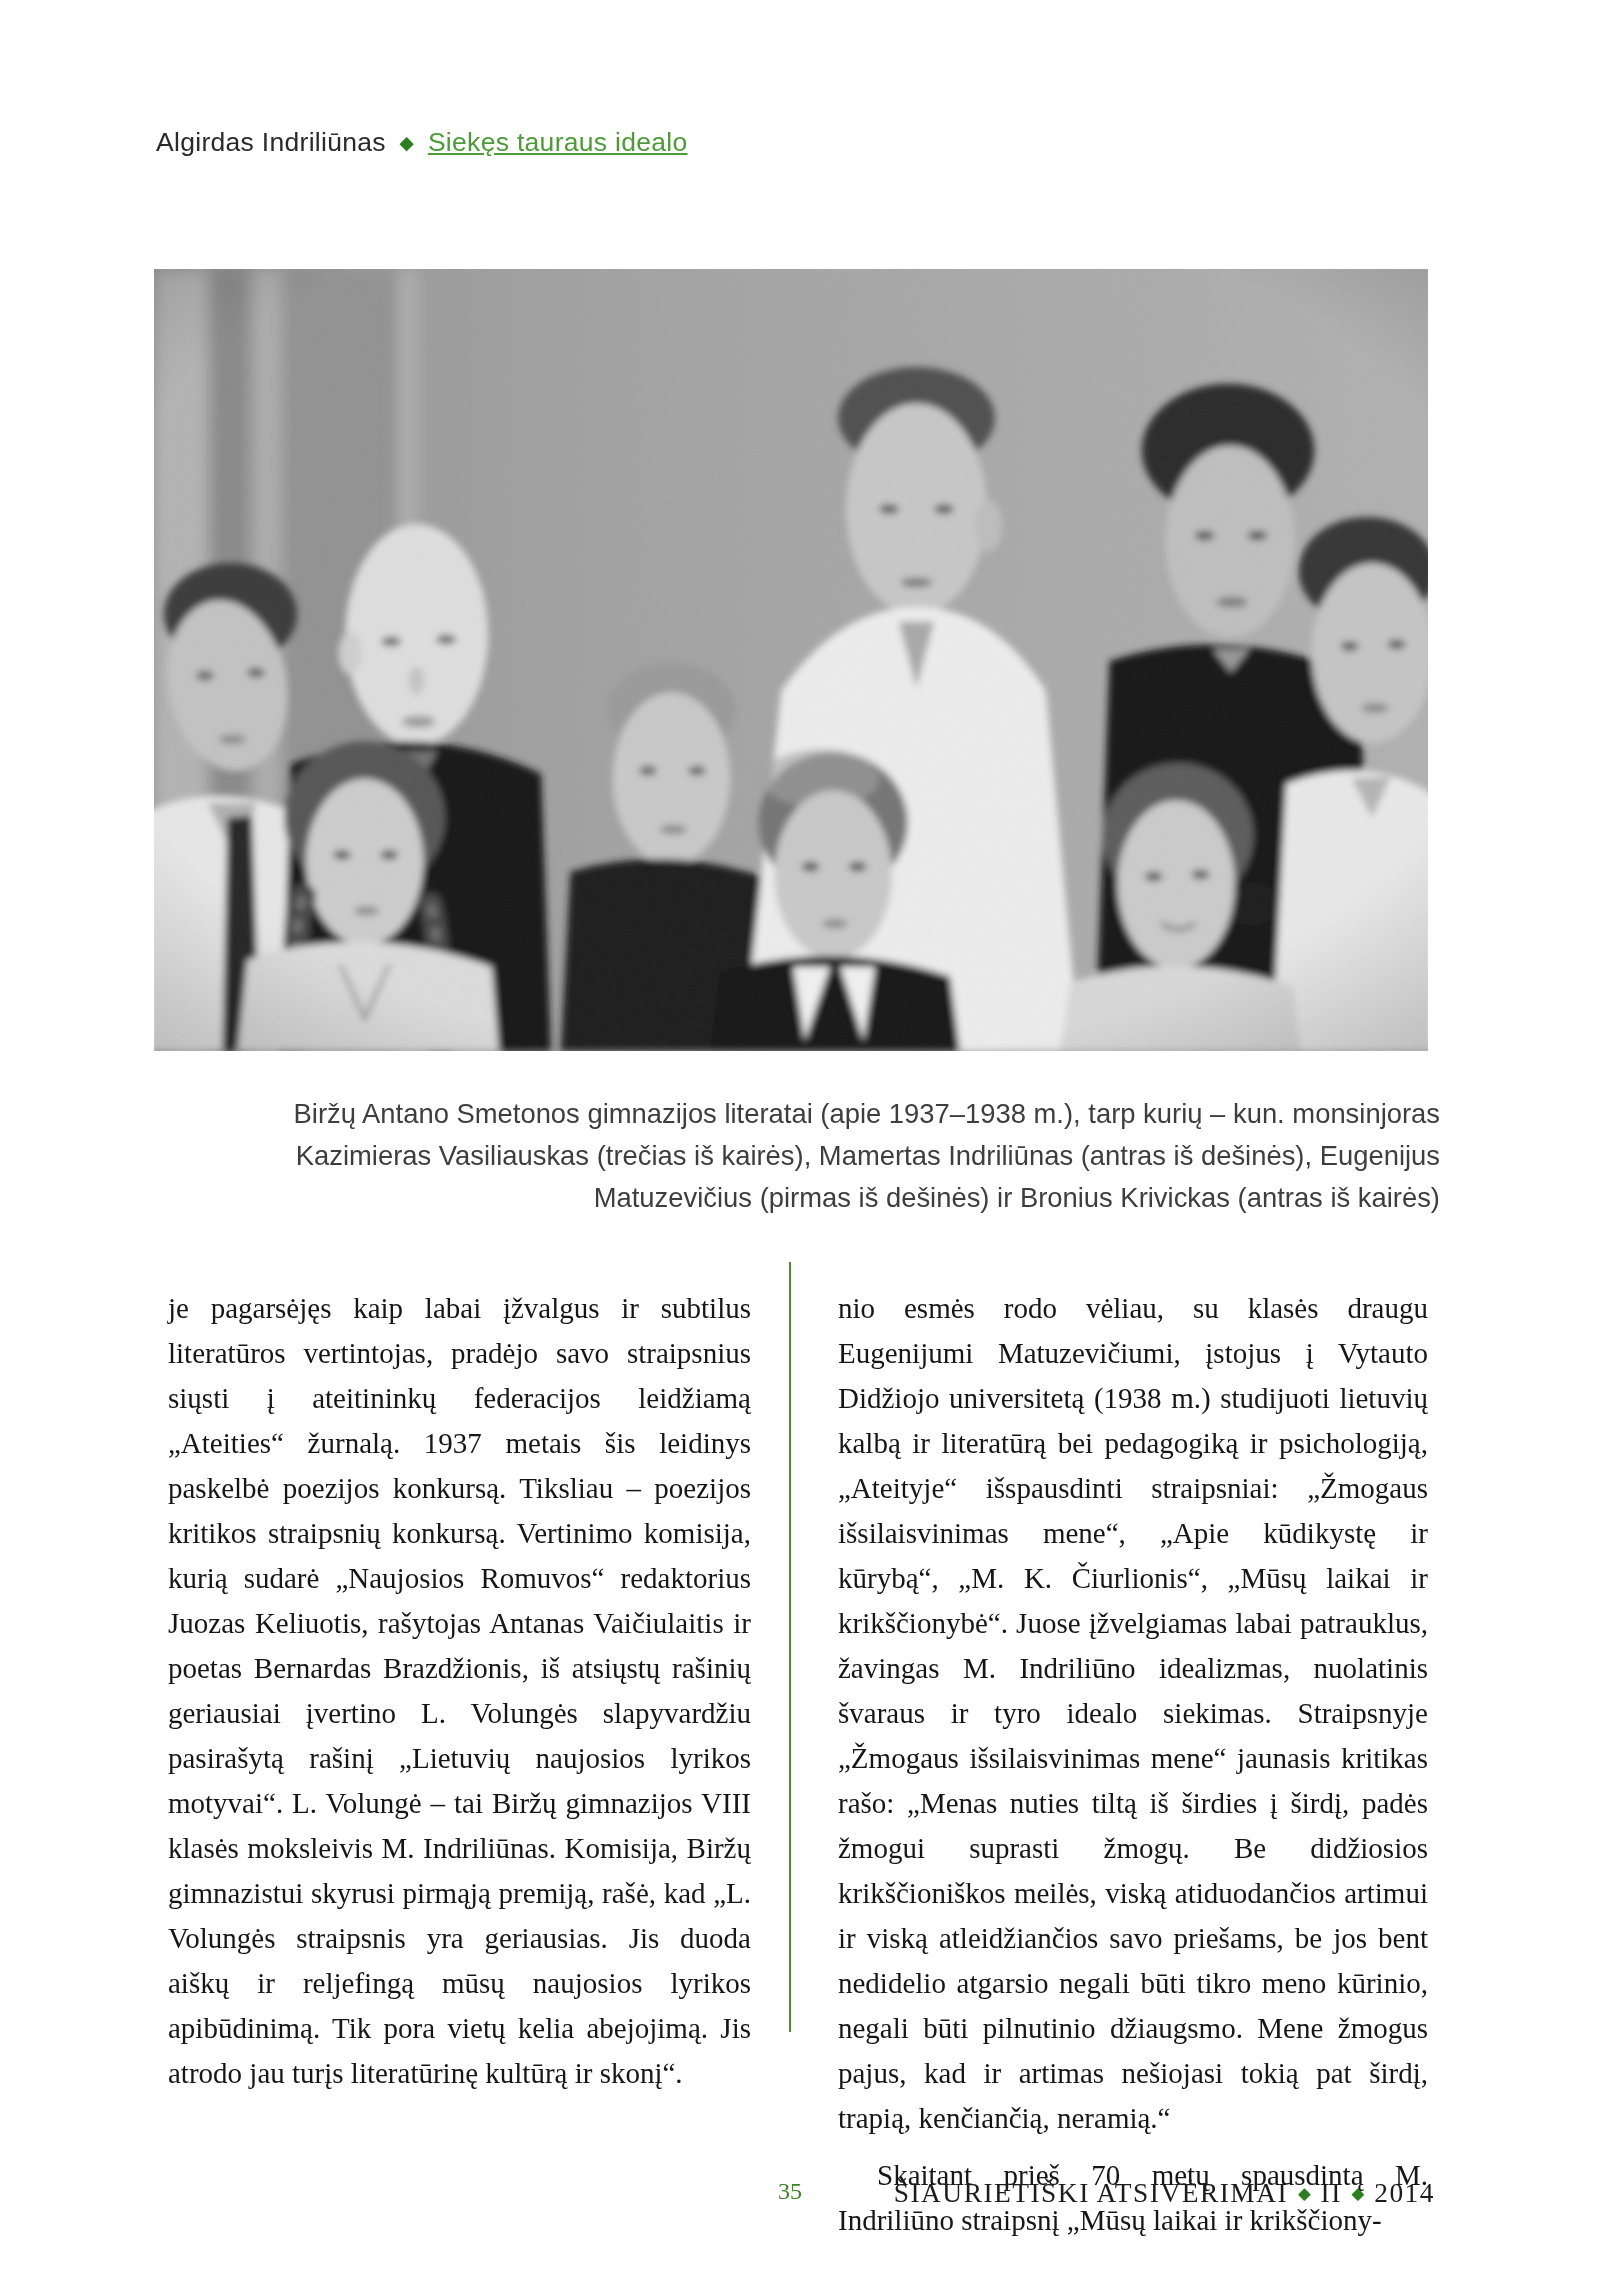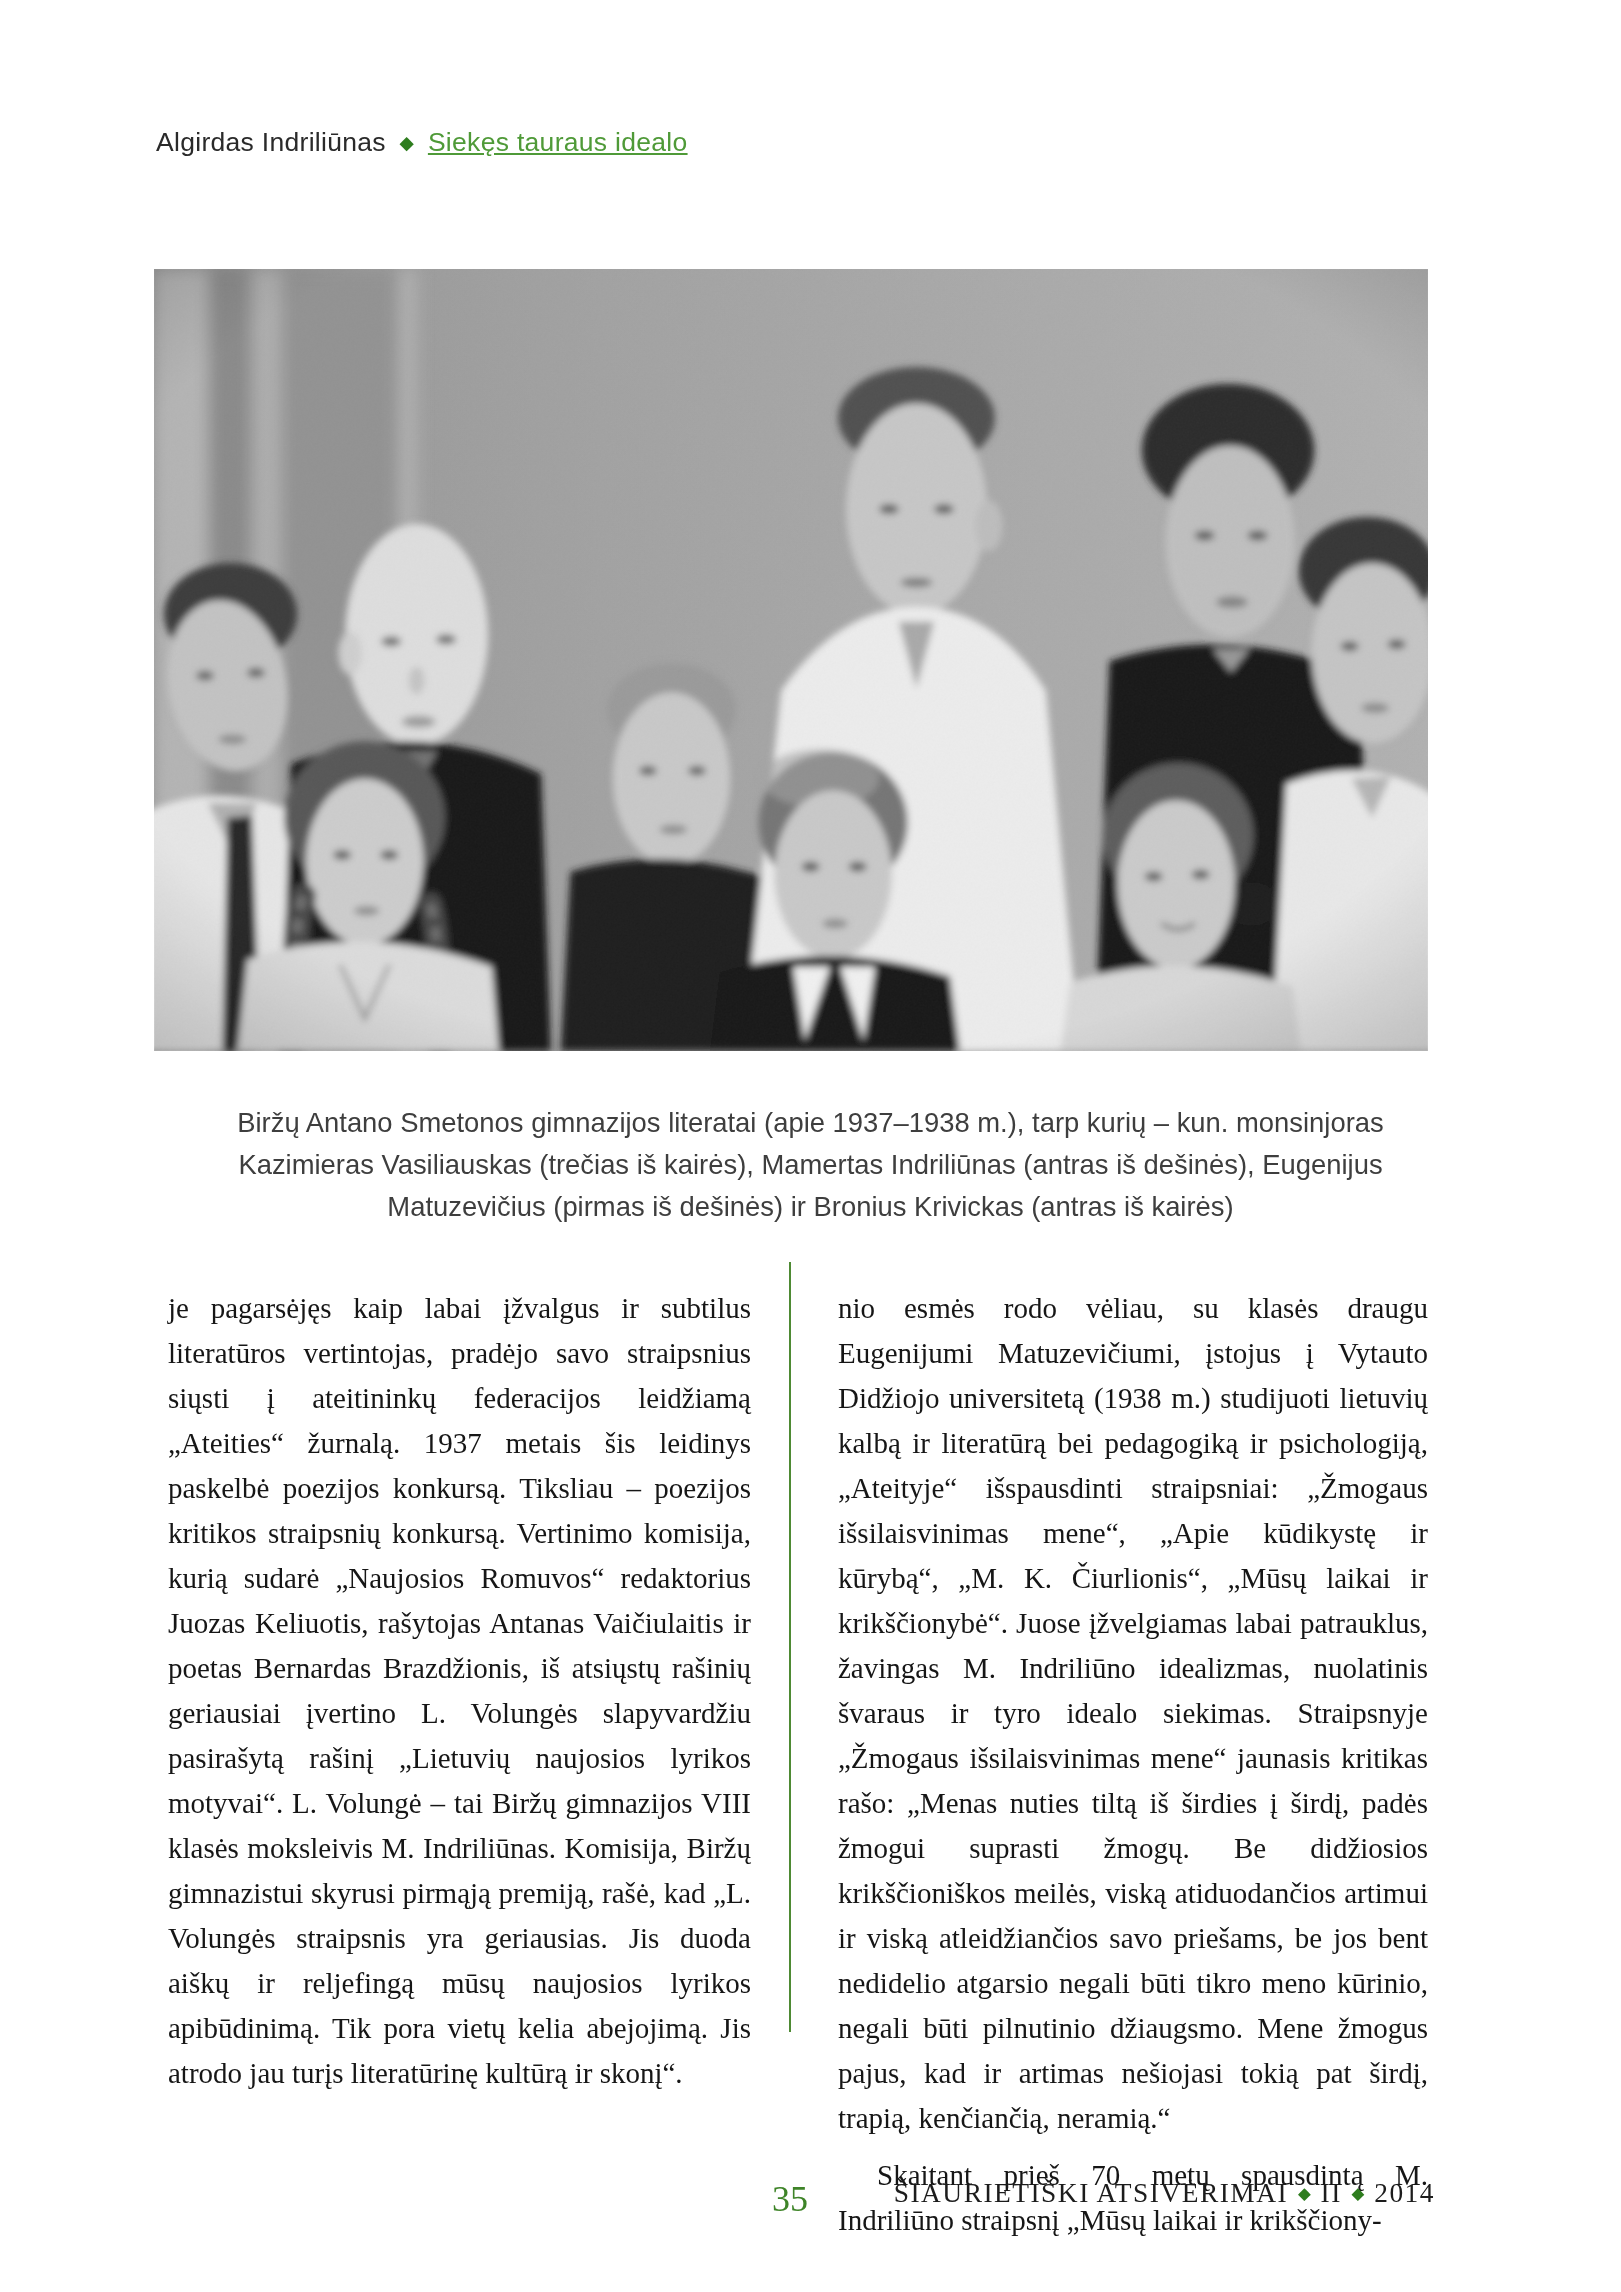--- a/index.html
+++ b/index.html
@@ -31,44 +31,44 @@
   .header .title{color:var(--accent-green);text-decoration:underline;}
   
   .photo-frame{
     position:absolute;left:154px;top:269px;width:1274px;height:782px;
     overflow:hidden;background:#a0a0a0;
   }
   .photo-frame svg{display:block;width:100%;height:100%;}
   
   .caption{
     position:absolute;left:156px;top:1086px;width:1277px;
-    margin:16px;
+    margin:7px;
     font-size:27.4px;line-height:42px;color:var(--caption-text);
-    text-align:center;
+    text-align:right;
   }
   
   .col{
     position:absolute;top:1274px;
     font-family:"Liberation Serif","DejaVu Serif",serif;
     font-size:29px;line-height:45px;color:var(--body-text);
     text-align:justify;
   }
   .col-left{left:156px;width:607px;}
   .col-right{left:826px;width:614px;}
   .col p{margin:12px;}
   .col p.indent{text-indent:39px;}
   .divider{
     position:absolute;left:789px;top:1262px;width:2px;height:770px;
     background:var(--divider-green);
   }
   
   .pagenum{
     position:absolute;left:790px;top:2178px;transform:translateX(-50%);
     font-family:"Liberation Serif","DejaVu Serif",serif;
-    font-size:36px;color:var(--page-number-green);
+    font-size:24px;color:var(--page-number-green);
   }
   .journal-line{
     position:absolute;right:186px;top:2178px;
     font-family:"Liberation Serif","DejaVu Serif",serif;
     font-size:27.4px;letter-spacing:1.5px;color:#1c1c1c;
     white-space:nowrap;
   }
   .journal-line .fdiamond{
     color:var(--diamond-green);
     font-size:16.7px;margin:0 9.8px;vertical-align:2.9px;letter-spacing:0;

